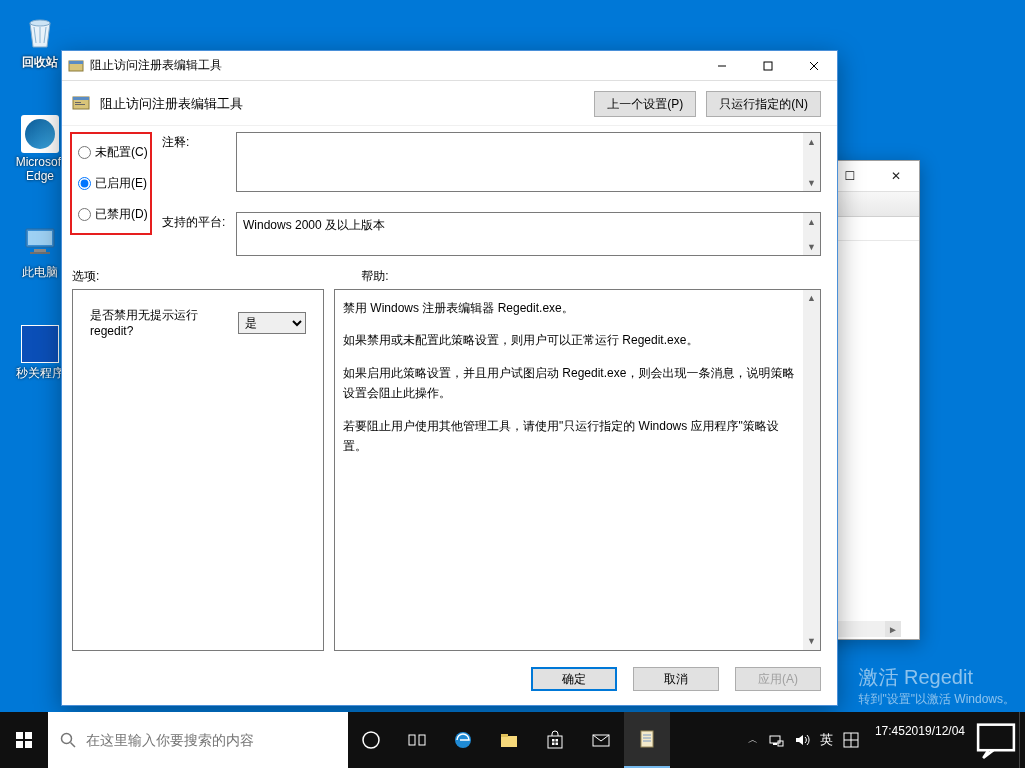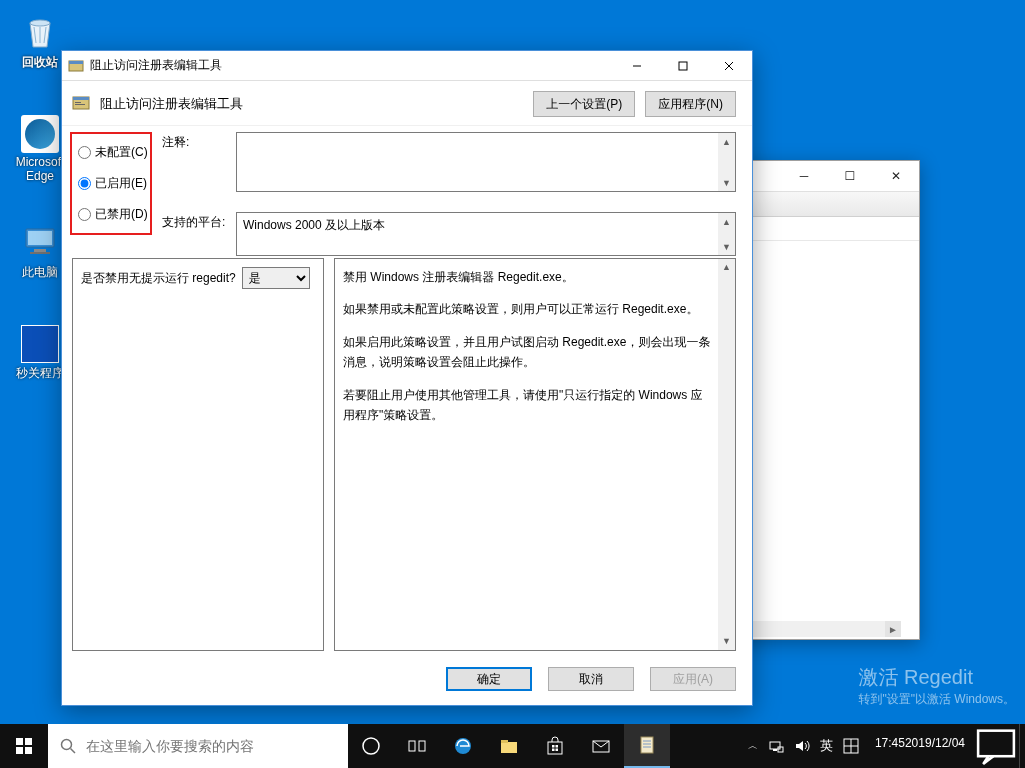--- a/index.html
+++ b/index.html
@@ -19,21 +19,21 @@
 .pc .ic svg { width: 40px; height: 40px; }
 .close-prog { left: 5px; top: 325px; }
 .close-prog .ic { background:#0b4fb8; width:38px;height:38px; border:1px solid #fff;}
 
 
 .watermark { position: absolute; right: 10px; bottom: 60px; color: rgba(255,255,255,0.55); text-align: left; }
 .watermark .l1 { font-size: 20px; }
 .watermark .l2 { font-size: 12px; }
 
 
-.taskbar { position: absolute; left: 0; right: 0; bottom: 0; height: 44px; background: #101010; display: flex; align-items: stretch; color: #fff; }
+.taskbar { position: absolute; left: 0; right: 0; bottom: 0; height: 56px; background: #101010; display: flex; align-items: stretch; color: #fff; }
 .start-btn { width: 48px; display:flex; align-items:center; justify-content:center; }
 .start-btn svg { width:16px; height:16px; }
 .searchbox { flex: 0 0 300px; background: #fff; color: #757575; display:flex; align-items:center; padding: 0 12px; gap:10px; }
 .searchbox svg { width:16px; height:16px; flex-shrink:0; }
 .searchbox input { border:none; outline:none; flex:1; font-size:14px; color:#333; background:transparent; }
 .tb-icon { width: 46px; display:flex; align-items:center; justify-content:center; }
 .tb-icon svg { width:22px; height:22px; }
 .tb-icon.active { border-bottom: 2px solid #76b9ed; background: rgba(255,255,255,.12); }
 .tb-flex { flex: 1; }
 .tray { display:flex; align-items:center; gap:10px; padding: 0 8px; font-size:12px; }
@@ -48,21 +48,21 @@
 .bgwin .tbbtn { width: 46px; height:30px; display:flex; align-items:center; justify-content:center; color:#222; }
 .bgwin .toolbar { height: 26px; background: linear-gradient(#f7f7f7,#e9e9e9); border-top:1px solid #e0e0e0; border-bottom:1px solid #d0d0d0; }
 .bgwin .colhead { height: 24px; background:#fff; border-bottom:1px solid #e8e8e8; }
 .bgwin .content { position:absolute; top:80px; bottom:18px; left:4px; right:4px; background:#fff; overflow:hidden;}
 .bgwin .hscroll { position:absolute; bottom:2px; left:4px; right:18px; height:16px; background:#f0f0f0; display:flex; align-items:center;}
 .bgwin .hscroll .btn { width:16px; height:16px; background:#e4e4e4; display:flex;align-items:center;justify-content:center;font-size:10px;color:#666;}
 .bgwin .hscroll .track { flex:1; height:16px; position:relative; }
 .bgwin .hscroll .thumb { position:absolute; left:0; width:46%; top:0; bottom:0; background:#c8c8c8;}
 
 
-.dlg { position:absolute; left:61px; top:50px; width:692px; height:656px; background:#fff; border:1px solid #4a90d9; box-shadow: 0 6px 24px rgba(0,0,0,.35); display:flex; flex-direction:column;}
+.dlg { position:absolute; left:61px; top:50px; width:777px; height:656px; background:#fff; border:1px solid #4a90d9; box-shadow: 0 6px 24px rgba(0,0,0,.35); display:flex; flex-direction:column;}
 .dlg .titlebar { height:30px; display:flex; align-items:center; padding-left:6px; border-bottom:1px solid #dfdfdf;}
 .dlg .titlebar .ico { width:16px; height:16px; margin-right:6px; display:flex;align-items:center;justify-content:center;}
 .dlg .titlebar .ttl { flex:1; font-size:12px; }
 .dlg .titlebar .wbtn { width:46px; height:30px; display:flex; align-items:center; justify-content:center; }
 .dlg .titlebar .wbtn svg { width:10px; height:10px; }
 
 .dlg .nav { padding: 10px 16px 8px 10px; display:flex; align-items:center; gap:10px; border-bottom:1px solid #f0f0f0;}
 .dlg .nav .ico2 { width:18px;height:18px; display:flex;align-items:center;justify-content:center;}
 .dlg .nav .ttl2 { font-size:13px; flex:0 0 auto; }
 .dlg .nav .spacer { flex: 1; }
@@ -79,21 +79,21 @@
 .txtbox .sb, .platbox .sb, .helpbox .sb { position:absolute; right:0; top:0; bottom:0; width:17px; background:#f0f0f0; display:flex; flex-direction:column;}
 .sb .ar { height:17px; display:flex;align-items:center;justify-content:center; font-size:9px; color:#606060; background:#f0f0f0;}
 .sb .tr { flex:1;}
 .platbox { flex:1; border:1px solid #7a7a7a; height:44px; position:relative; padding:4px 6px; font-size:12px; background:#fff;}
 
 .optrow { display:flex; padding: 10px 16px 4px 10px; gap: 30px;}
 .optrow .col { font-size:12px;}
 .optrow .col.help { margin-left: 232px;}
 
 .lower { display:flex; padding: 0 16px 8px 10px; gap:10px; flex:1; min-height:0;}
-.optbox { width:252px; border:1px solid #7a7a7a; padding:8px; }
+.optbox { width:252px; border:1px solid #7a7a7a; padding:17px; }
 .optline { display:flex; align-items:center; gap:6px; font-size:12px;}
 .optline select { height:22px; border:1px solid #7a7a7a; font-size:12px; min-width:68px; padding:0 2px;}
 .helpbox { flex:1; border:1px solid #7a7a7a; position:relative; padding:8px 24px 8px 8px; font-size:12px; line-height:1.7; overflow:hidden;}
 .helpbox p { margin-bottom: 12px; }
 
 .btnrow { padding: 8px 16px 14px; display:flex; justify-content:flex-end; gap:16px;}
 .btnrow button { width:86px; height:24px; background:#e1e1e1; border:1px solid #adadad; font-size:12px; cursor:pointer;}
 .btnrow button.primary { border:2px solid #0078d7;}
 .btnrow button:disabled { color:#a0a0a0; }
 
@@ -191,21 +191,21 @@
       <svg viewBox="0 0 18 18">
           <rect x="1" y="2" width="16" height="12" fill="#d8c47a" stroke="#8a7a3a"></rect>
           <rect x="1" y="2" width="16" height="3" fill="#5a8cc4"></rect>
           <rect x="3" y="7" width="6" height="1" fill="#666"></rect>
           <rect x="3" y="9" width="10" height="1" fill="#666"></rect>
         </svg>
     </div>
     <div class="ttl2">阻止访问注册表编辑工具</div>
     <div class="spacer"></div>
     <button>上一个设置(P)</button>
-    <button>应用程序(N)</button>
+    <button>只运行指定的(N)</button>
   </div>
 
   <div class="mid">
     <div class="radio-group">
       <label class="radio-row">
         <input type="radio" name="st" style="">
         <span>未配置(C)</span>
       </label>
       <label class="radio-row">
         <input type="radio" name="st" checked="" style="">
@@ -234,20 +234,24 @@
           <div class="sb">
               <div class="ar">▲</div>
               <div class="tr"></div>
               <div class="ar">▼</div>
             </div>
         </div>
       </div>
     </div>
   </div>
 
+  <div class="optrow">
+    <div class="col">选项:</div>
+    <div class="col help">帮助:</div>
+  </div>
 
   <div class="lower">
     <div class="optbox">
       <div class="optline">
         <span>是否禁用无提示运行 regedit?</span>
         <select>
           <option>是</option>
         </select>
       </div>
     </div>

